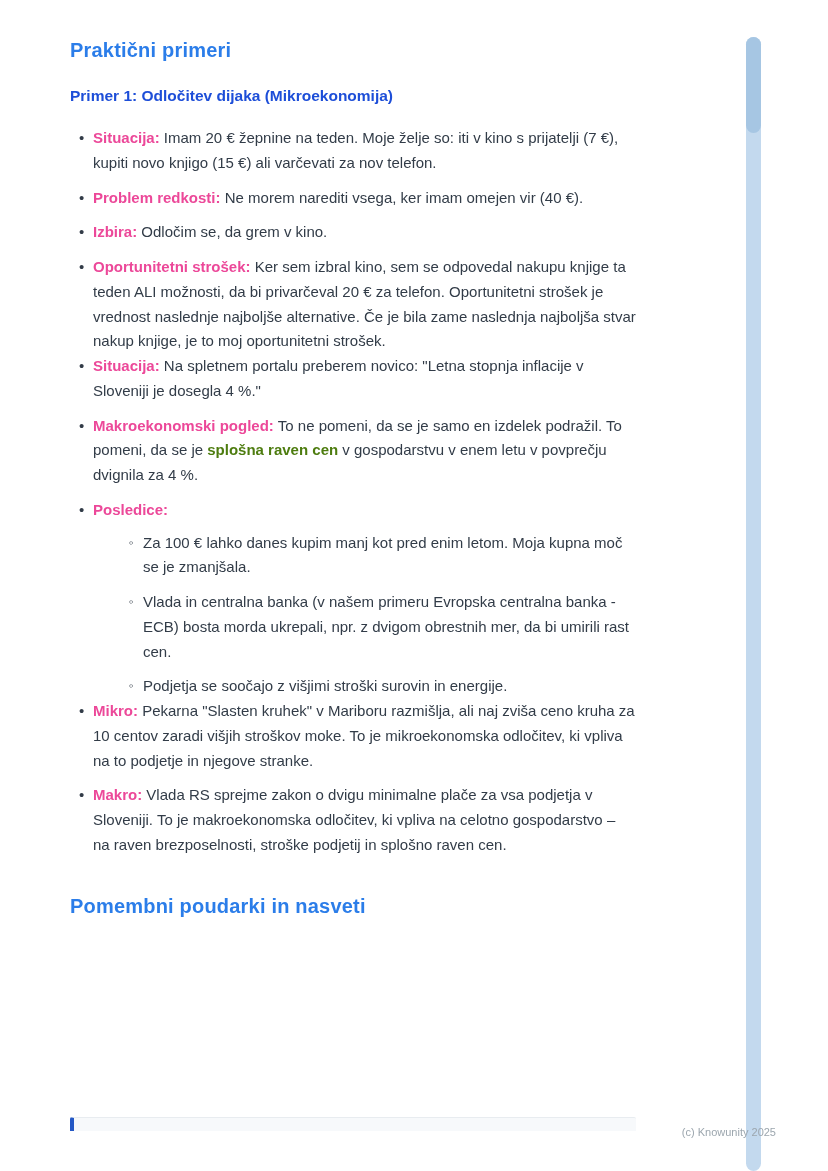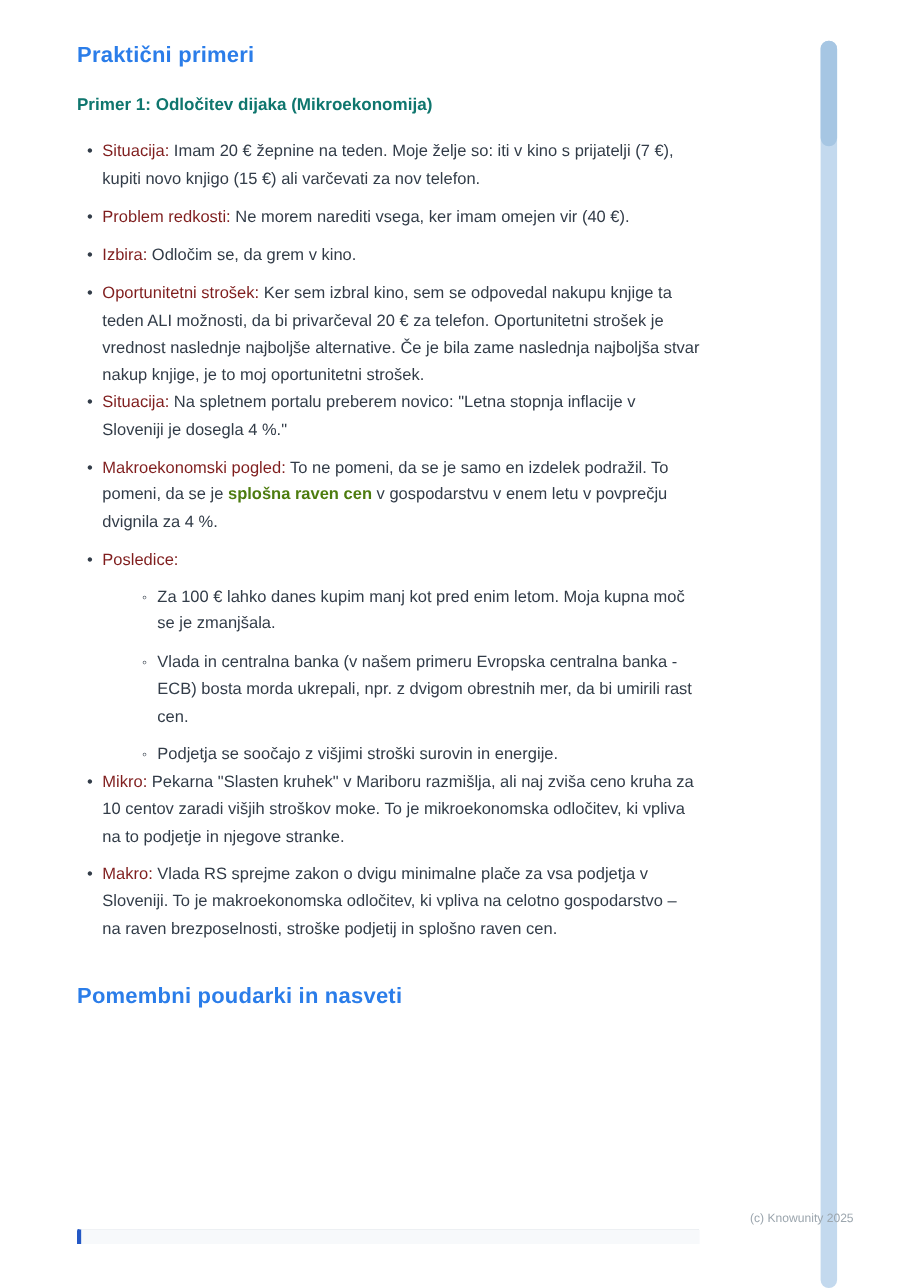--- a/index.html
+++ b/index.html
@@ -23,38 +23,38 @@
     font-weight:700;
     line-height:1.2;
     letter-spacing:0.2px;
     margin-bottom:24px;
   }
   .doc-title.second { margin-top:36px; margin-bottom:0; }
   .sec-heading {
     font-size:15.5px;
     font-weight:700;
     line-height:1.3;
-    color:#0f766e;
+    color:#1d4ed8;
     margin-top:24px;
     margin-bottom:20px;
   }
   .bullet {
     display:flex;
     font-size:15px;
     line-height:1.65;
     margin-bottom:10px;
   }
   .bullet:last-child { margin-bottom:0; }
   .marker {
     flex:0 0 23px;
     padding-left:9px;
     color:#323c48;
   }
   .btext { flex:1 1 auto; }
-  .lead { font-weight:400; color:#7f1d1d; }
+  .lead { font-weight:700; color:#ec4899; }
   .sublist { margin-top:8px; margin-left:27px; }
   .sub .marker { padding-left:9px; font-size:13px; padding-top:1px; }
   .em { }
   .bold { font-weight:700; color:#4d7c0f; }
   .callout-start {
     position:absolute;
     left:70px;
     top:1117px;
     width:566px;
     height:14px;
@@ -77,21 +77,21 @@
     left:0;
     top:0;
     width:15px;
     height:96px;
     background:#a6c6e3;
     border-radius:8px;
   }
   .watermark {
     position:absolute;
     right:52px;
-    top:1102px;
+    top:1126px;
     font-size:11px;
     color:#9ca6ae;
   }
 </style>
 </head>
 <body>
 
 <div class="content">
 
   <h1 class="doc-title">Praktični primeri</h1>

